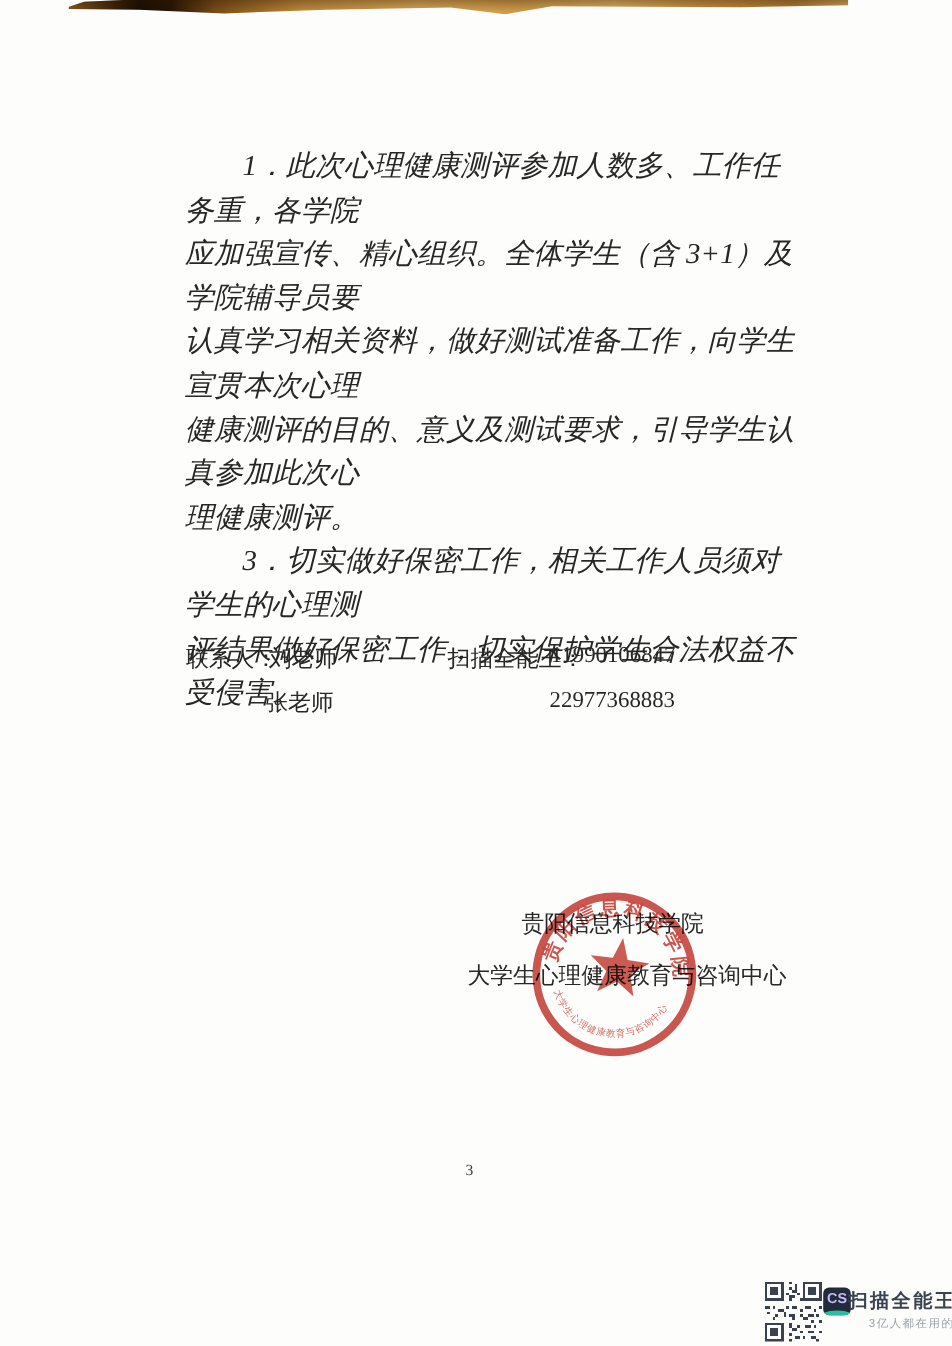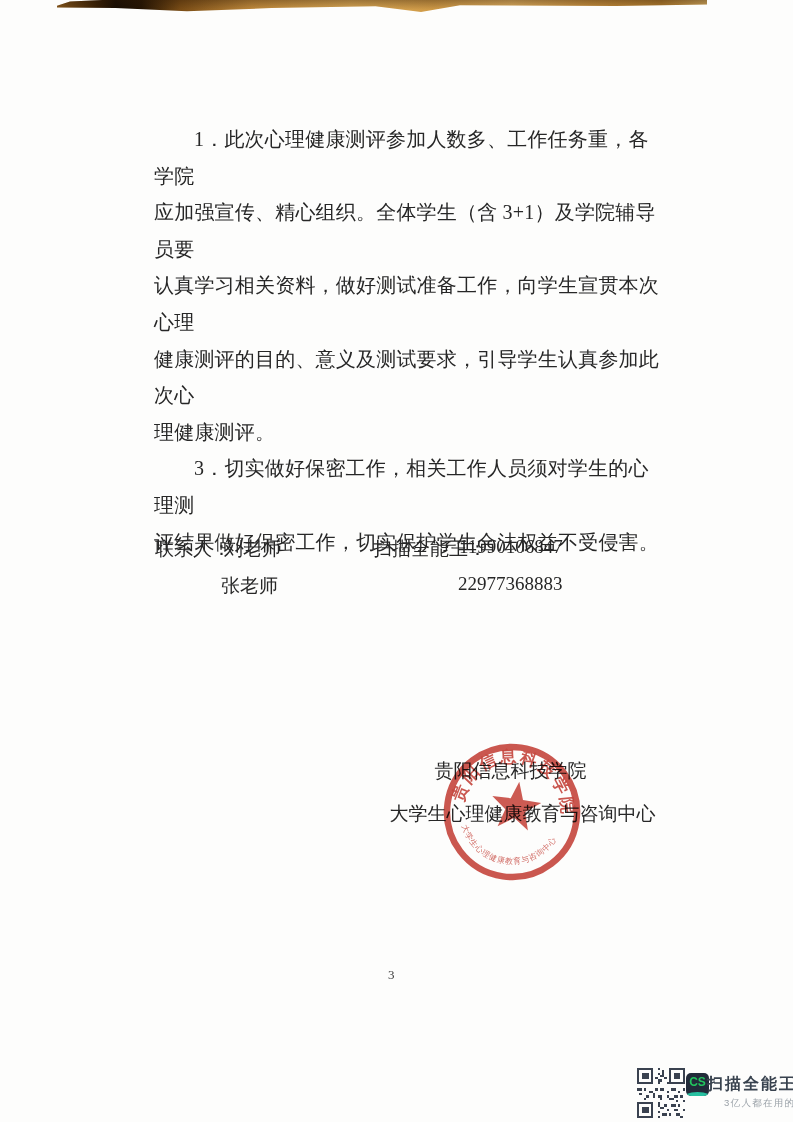--- a/index.html
+++ b/index.html
@@ -17,21 +17,21 @@
       linear-gradient(90deg,
         #8a5a1d 0%, #3a2106 6%, #170d03 9%, #241403 13%, #7a4d16 19%,
         #c08a3c 30%, #d8a755 45%, #cf9a47 58%, #e0b061 70%,
         #c68f3e 82%, #b07c2f 93%, #d2a95e 100%);
     clip-path:polygon(0 45%, 2% 12%, 7% 0, 100% 0, 100% 34%, 86% 46%,
                       62% 40%, 56% 92%, 49% 48%, 33% 62%, 20% 86%, 9% 62%, 0 58%);
   }
   
   .doc-body{
     position:absolute;left:154px;top:121px;width:512px;
-    font-size:20px;line-height:36.6px;letter-spacing:.2px;
+    font-size:24px;line-height:36.6px;letter-spacing:.2px;font-style:italic;
   }
   .doc-body p{margin:0;text-indent:2em;white-space:pre-line;}
   
   .abs{position:absolute;font-size:19px;white-space:nowrap;}
   .c-person-label{left:155px;top:536px;}
   .c-person1{left:224px;top:536px;}
   .c-person2{left:221px;top:573px;}
   .c-phone-label{left:373px;top:536px;}
   .c-phone1{left:459px;top:536px;}
   .c-phone2{left:458px;top:573px;}
@@ -54,21 +54,21 @@
   .page-num{position:absolute;left:388px;top:967px;font-size:13px;color:#3a3a3a;}
   
   .wm{font-family:"Liberation Sans","DejaVu Sans",sans-serif;}
   .wm-qr{position:absolute;left:637px;top:1068px;}
   .wm-badge{
     position:absolute;left:686px;top:1073px;width:23px;height:23px;
     background:#222b3a;border-radius:5px;overflow:hidden;
   }
   .wm-badge .cs{
     position:absolute;top:1px;left:0;width:100%;text-align:center;
-    color:#22c55e;font-weight:bold;font-size:12px;line-height:16px;
+    color:#c4b5fd;font-weight:bold;font-size:12px;line-height:16px;
     font-family:"Liberation Sans","DejaVu Sans",sans-serif;
   }
   .wm-swoosh{
     position:absolute;bottom:-9px;left:-4px;width:31px;height:13px;
     border-radius:50%;background:#27c0a0;
   }
   .wm-title{
     position:absolute;left:707px;top:1074px;font-size:16px;font-weight:700;
     color:#39434f;letter-spacing:2px;white-space:nowrap;
   }

